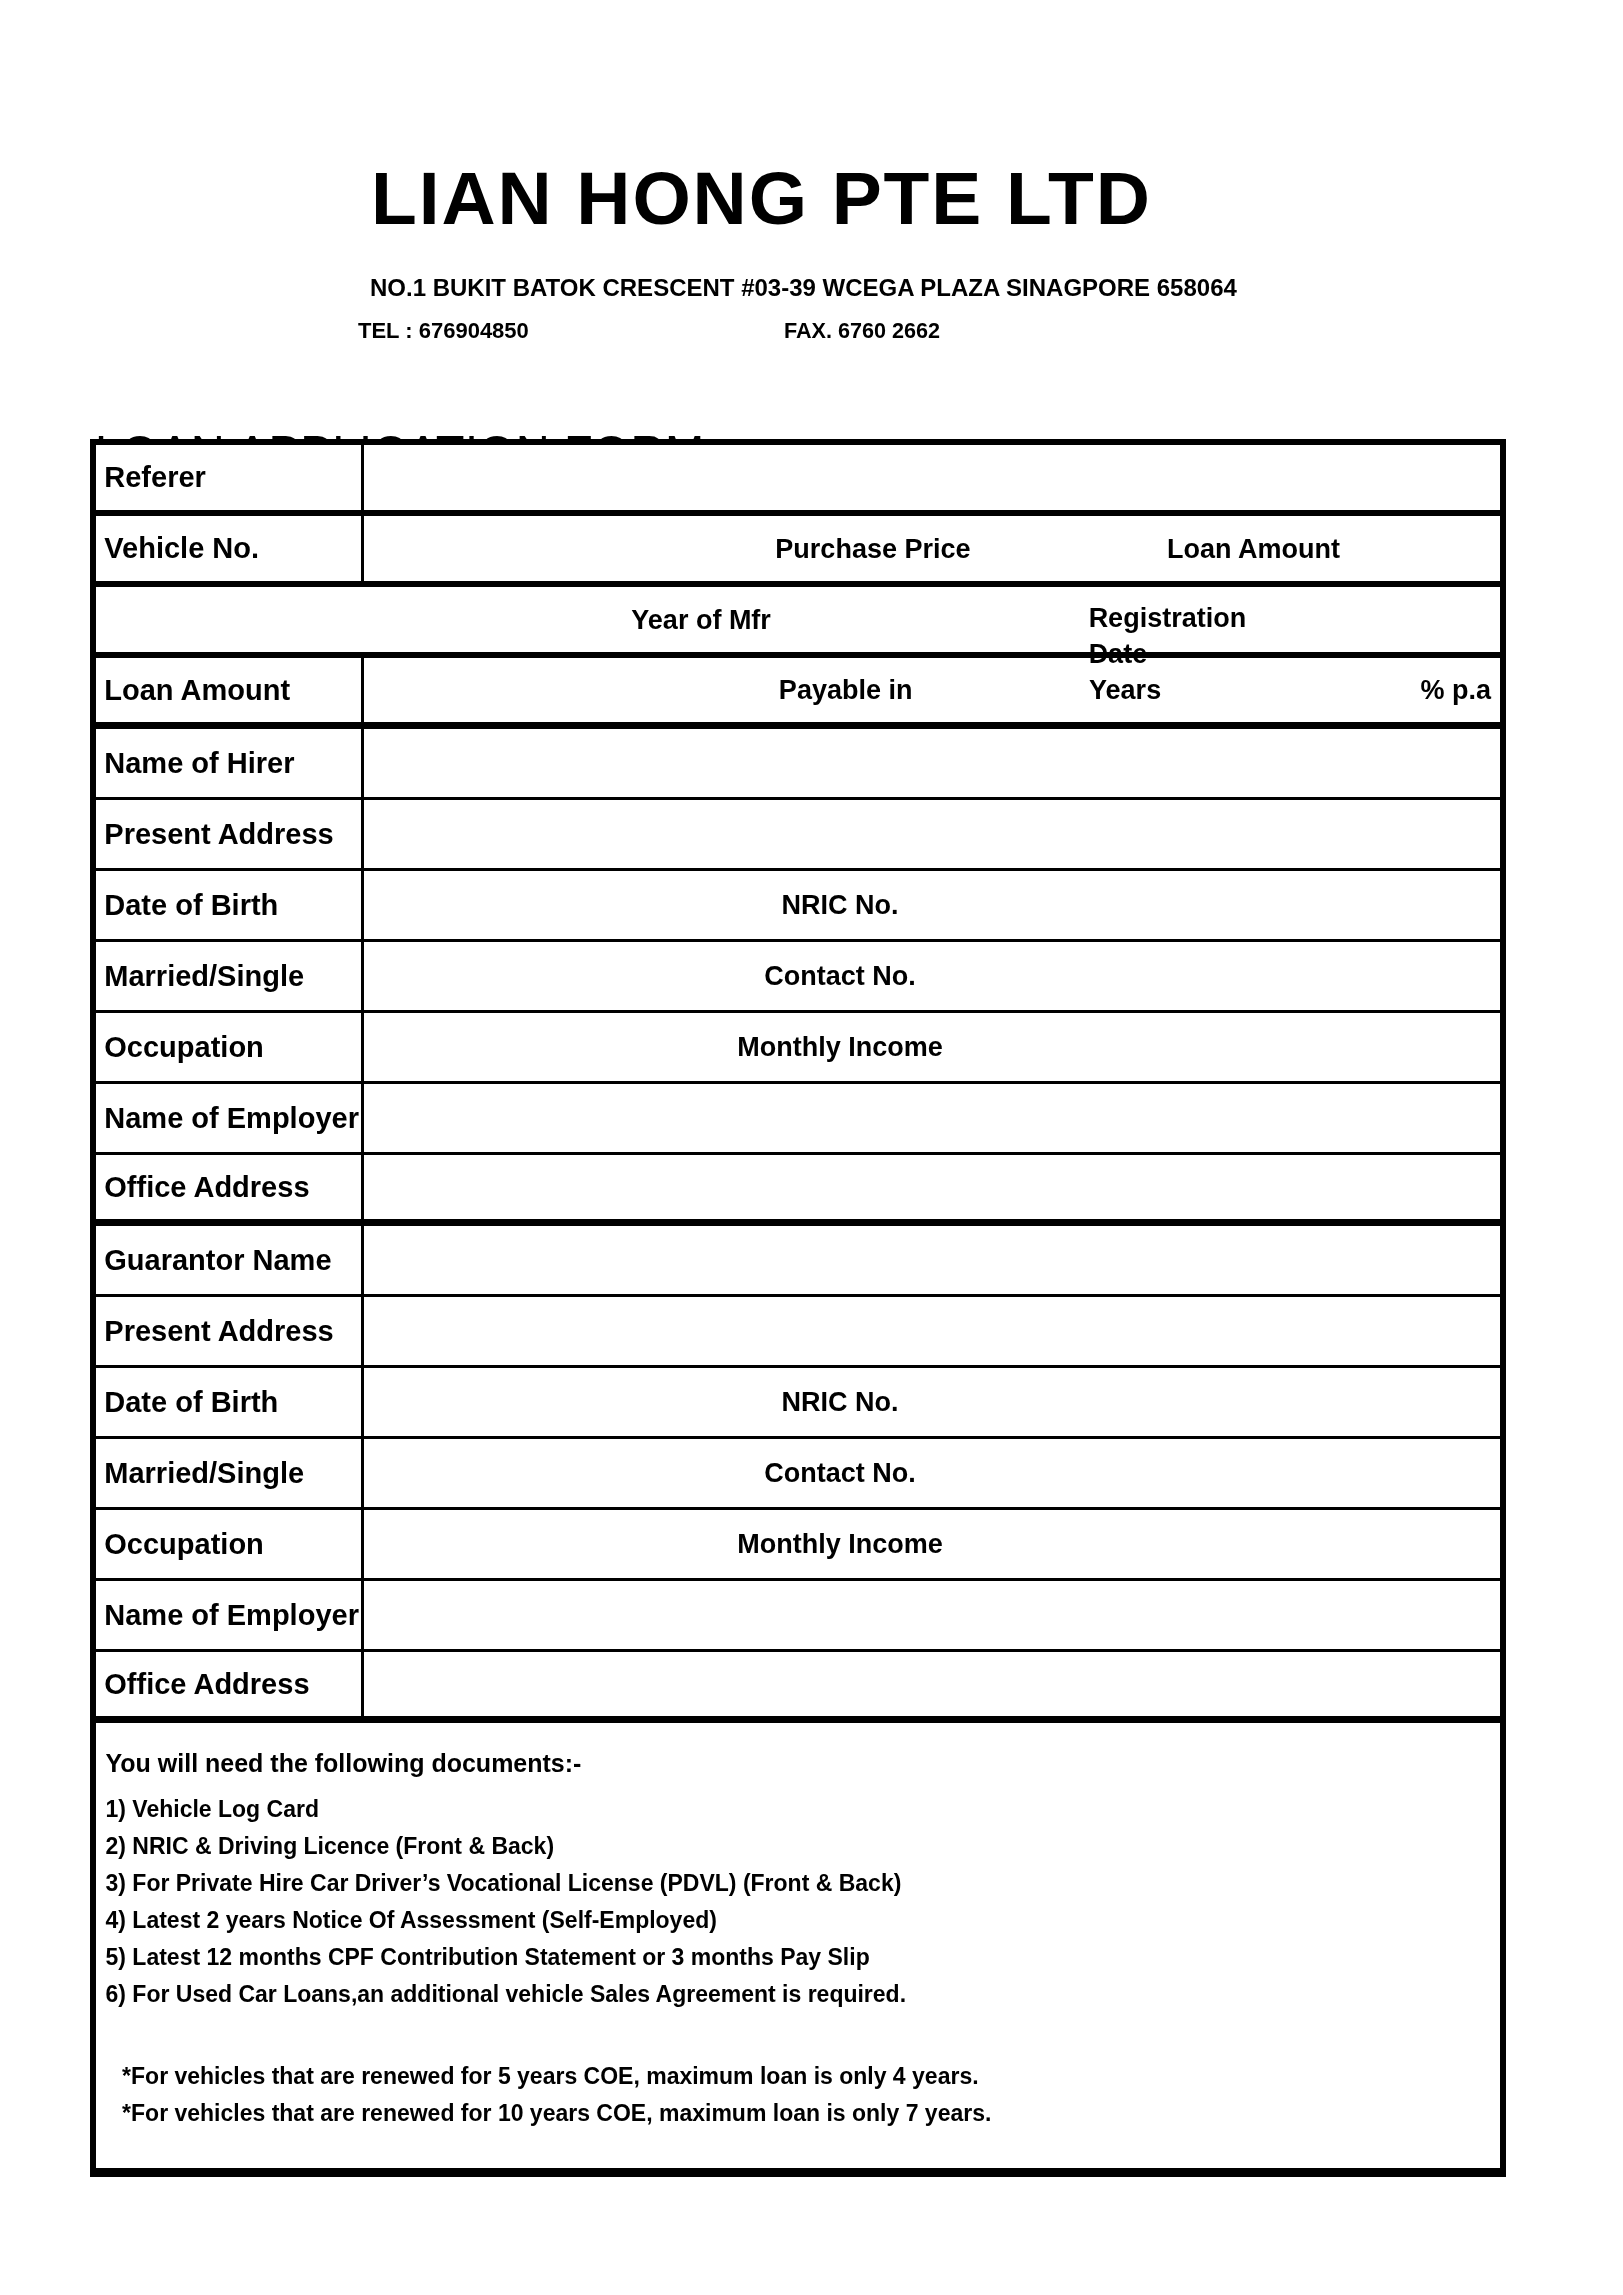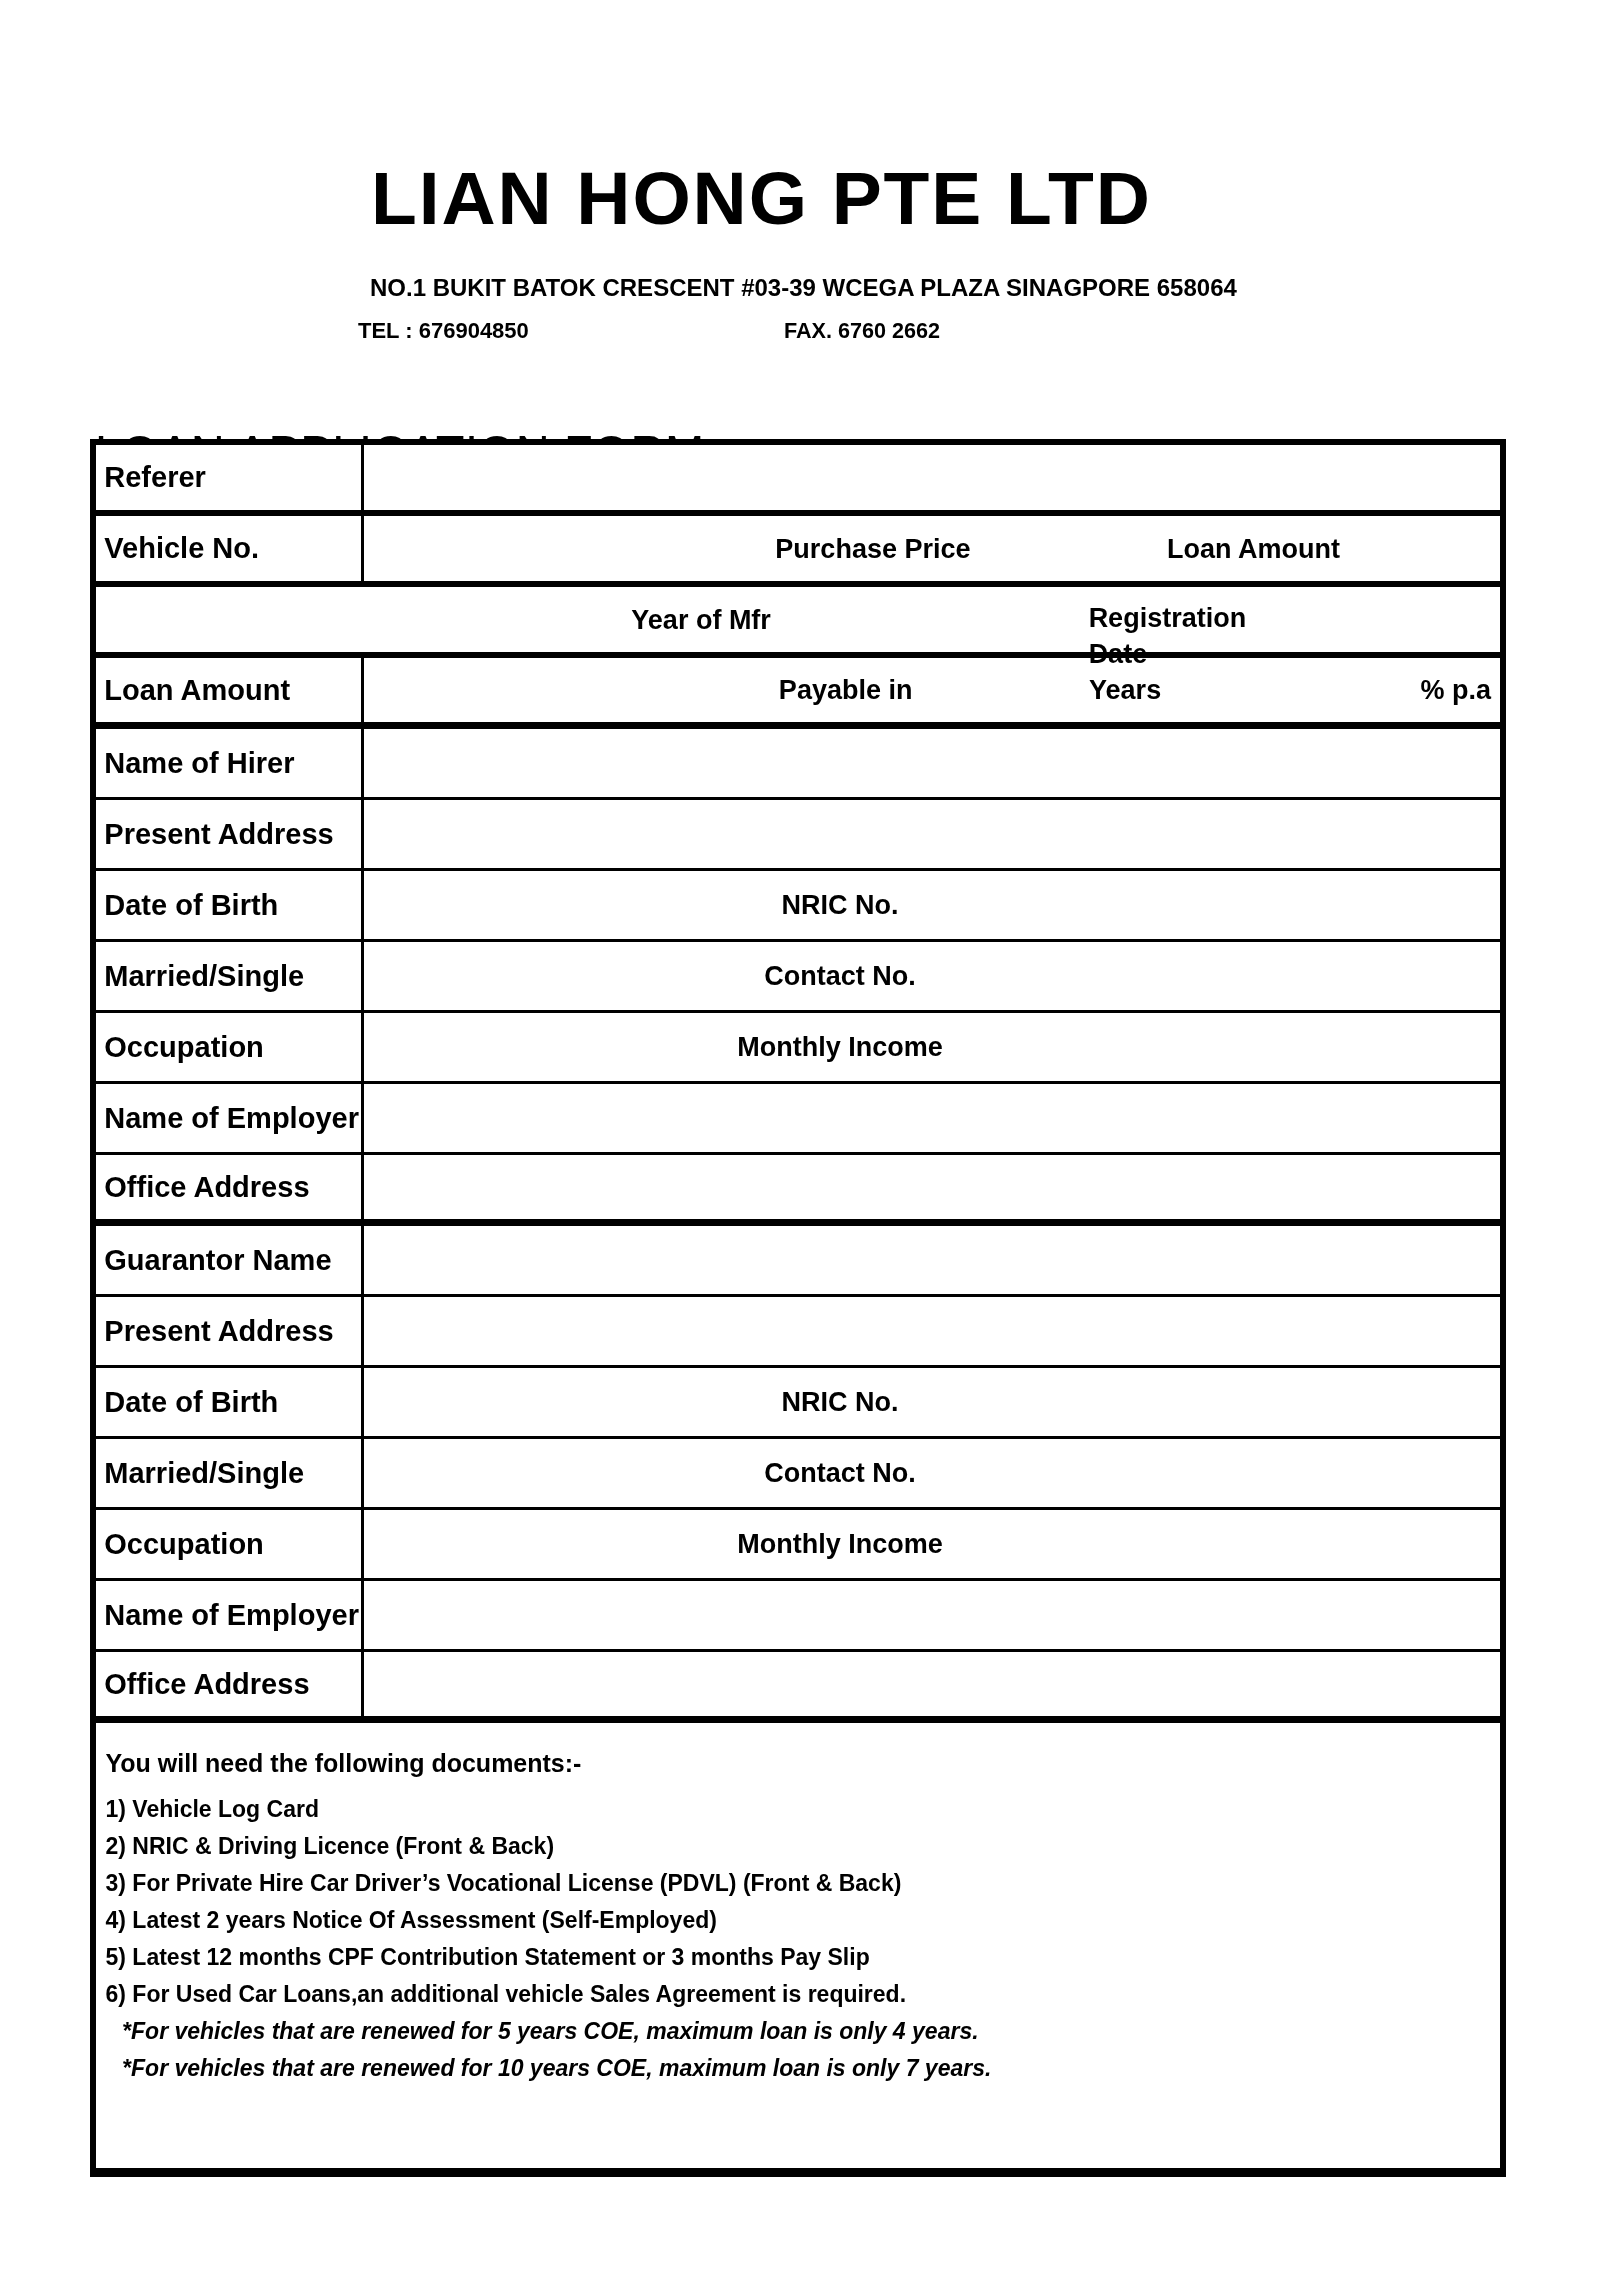--- a/index.html
+++ b/index.html
@@ -67,21 +67,21 @@
   .fl.c  { transform:translate(-50%,-50%); }
   .fl.r  { right:9px; transform:translateY(-50%); }
   .fl.blk{
     transform:translateY(-50%);
     width:191px; white-space:normal; line-height:1.35;margin-top:16px;
   }
   
   .docs { padding:21.6px 19px 0 9.5px; }
   .docs-intro { font-size:25px; font-weight:700; line-height:37px; margin-bottom:9px; }
   .doc-item   { font-size:23px; font-weight:700; line-height:37px; }
-  .doc-notes  { padding-left:16.6px;font-style:italic; }
+  .doc-notes  { margin-top:45px; padding-left:16.6px; }
   .doc-note   { font-size:23px; font-weight:700; line-height:37px; }
 </style>
 </head>
 <body>
 
 <div class="page">
 
   <div class="company-title">LIAN HONG PTE LTD</div>
   <div class="company-address">NO.1 BUKIT BATOK CRESCENT #03-39 WCEGA PLAZA SINAGPORE 658064</div>
   <div class="tel-line">TEL : 676904850</div>

